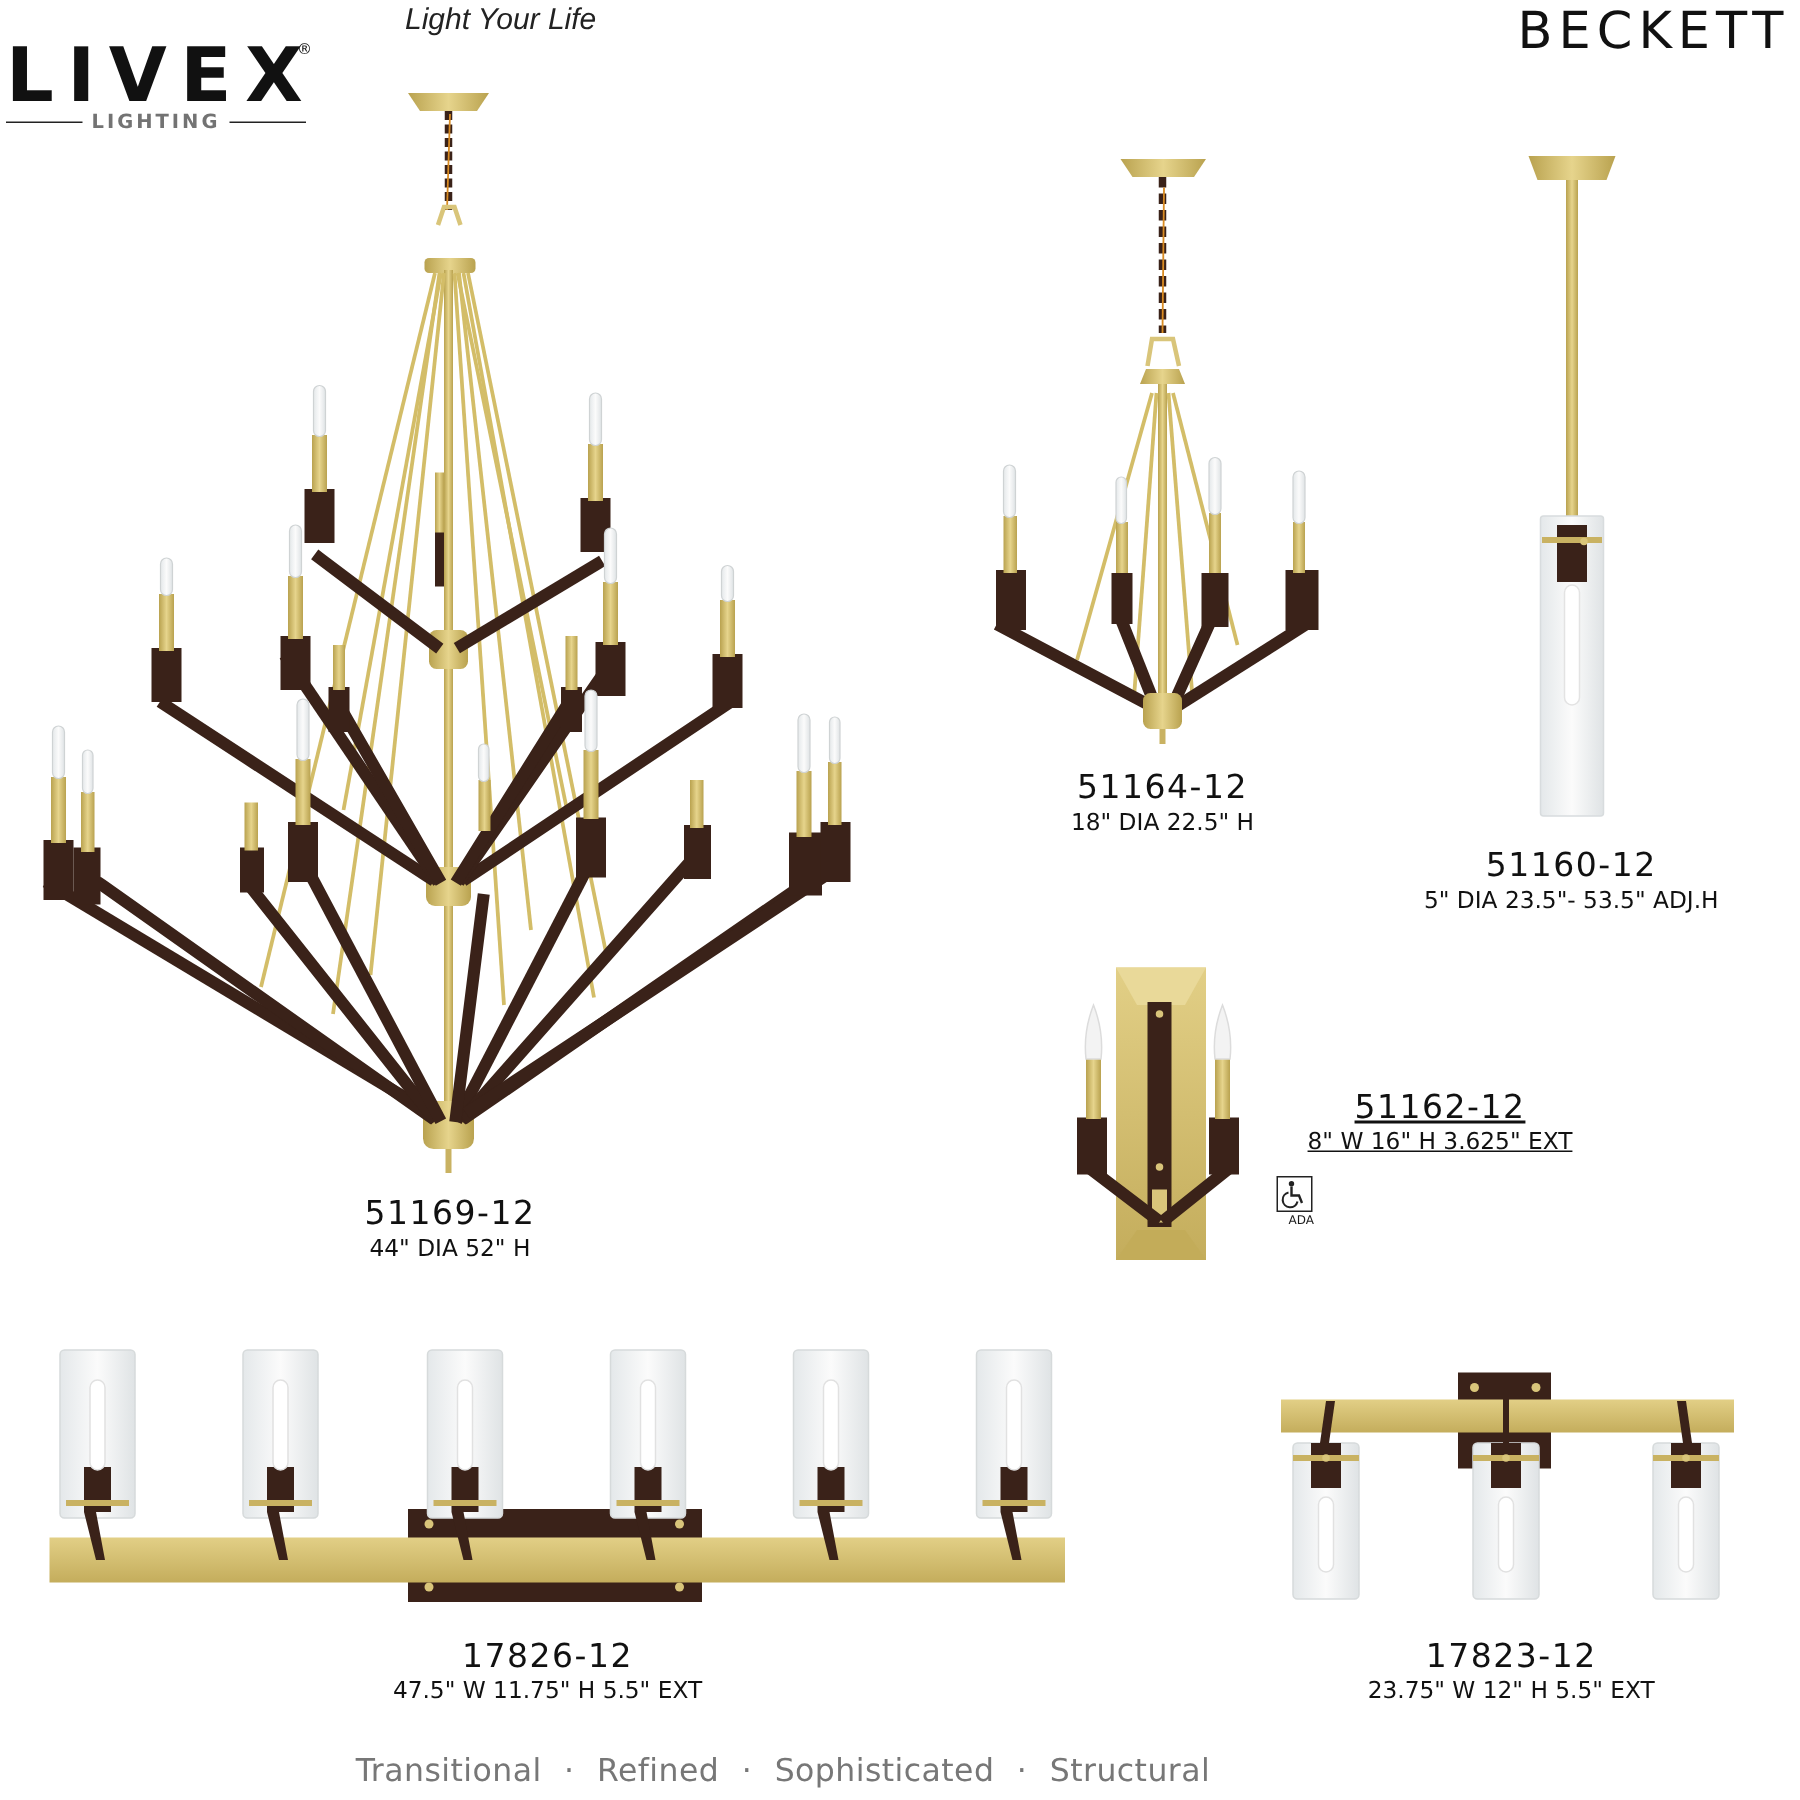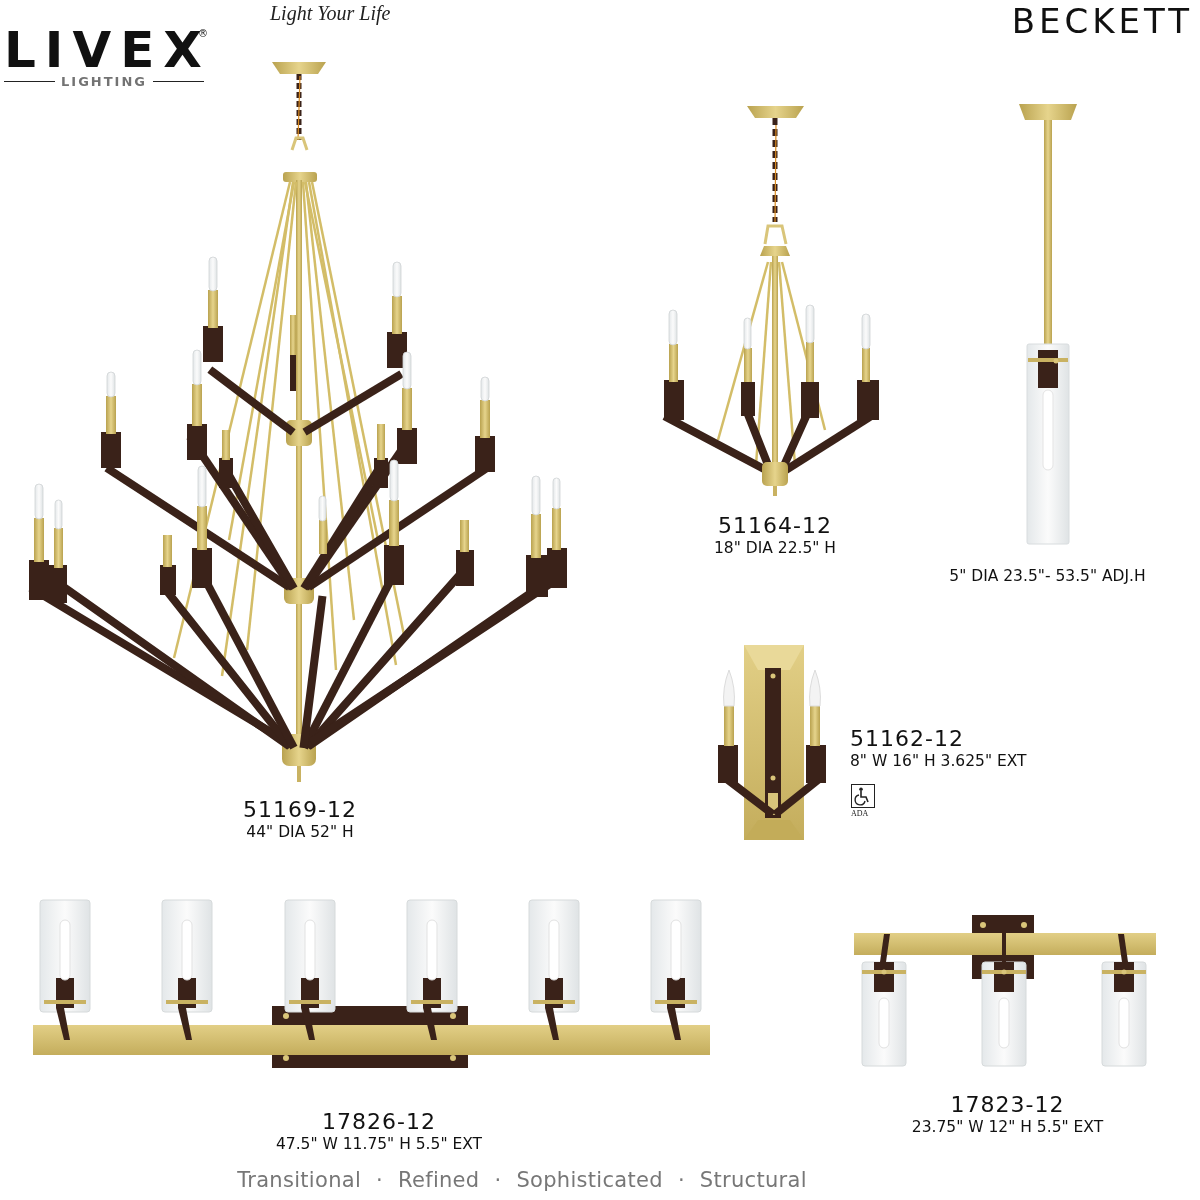--- a/index.html
+++ b/index.html
@@ -6,36 +6,36 @@
     body { width: 1200px; height: 1200px; position: relative; overflow: hidden; font-family: "DejaVu Sans", sans-serif; color: #1a1a1a; }
     .abs { position: absolute; }
 
     
     .logo { left: 4px; top: 0; width: 205px; height: 66px; margin-top: 26px; }
     .logo-word { position: absolute; left: 0; top: -4px; font-family: "DejaVu Sans", sans-serif; font-weight: bold; font-size: 50px; letter-spacing: 9px; color: #111; line-height: 56px; }
     .logo-reg { position: absolute; left: 194px; top: 2px; font-size: 10px; color: #111; }
     .logo-sub-row { position: absolute; left: 0; top: 47px; width: 200px; height: 16px; display: flex; align-items: center; }
     .logo-line { flex: 1; height: 1px; background: #222; }
     .logo-sub { font-size: 13px; letter-spacing: 2px; color: #737373; padding: 0 6px; font-weight: bold; }
-    .tagline { left: 270px; top: 2px; font-family: Liberation Serif, serif; font-style: italic; font-size: 20px; color: #222; }
+    .tagline { left: 270px; top: 2px; font-family: Liberation Sans, sans-serif; font-style: italic; font-size: 20px; color: #222; }
 
     
     .collection { right: 7px; top: 0; }
     .collection-name { font-family: "DejaVu Sans", sans-serif; font-size: 34px; letter-spacing: 4px; color: #111; line-height: 42px; font-weight: normal; }
     .collection-line { font-size: 13.5px; color: #333; line-height: 22px; }
 
     
     .label { text-align: center; color: #111; }
     .sku { font-size: 22px; letter-spacing: 1px; line-height: 24px; }
     .dims { font-size: 15.5px; line-height: 20px; }
-    .label-left { text-align: left; }
+    .label-left { text-align: center; text-decoration: underline; }
 
     .ada { left: 851px; top: 784px; width: 26px; height: 34px; }
     .ada-box { width: 22px; height: 22px; border: 1.5px solid #222; display: flex; align-items: center; justify-content: center; }
-    .ada-text { font-size: 8px; text-align: left; width: 25px; margin-top: 1px; font-family: Liberation Serif, serif; }
+    .ada-text { font-size: 8px; text-align: right; width: 25px; margin-top: 1px; }
 
     .footer-tag { left: 0; width: 988px; top: 1168px; text-align: center; font-size: 21px; color: #777; letter-spacing: 0.3px; margin-left: 28px; }
     .footer-tag span { margin: 0 4px; }
     .footer-sep { color: #777; }
 
     svg { position: absolute; overflow: visible; }
   </style>
 </head>
 <body>
 
@@ -234,20 +234,21 @@
   <path d="M1019 104 L1077 104 L1071 120 L1025 120 Z" fill="url(#brass)"></path>
   <rect x="1044" y="120" width="8" height="228" fill="url(#brass)"></rect>
   <rect x="1027" y="344" width="42" height="200" fill="url(#glass)" stroke="#d8dcde" stroke-width="1" rx="2"></rect>
   <rect x="1038" y="350" width="20" height="38" fill="#3a2219"></rect>
   <rect x="1028" y="358" width="40" height="4" fill="#c9b262"></rect>
   <circle cx="1056" cy="361" r="2.5" fill="#d9c57a"></circle>
   <rect x="1043" y="390" width="10" height="80" rx="5" fill="#ffffff" stroke="#e3e3e3" stroke-width="1"></rect>
 </svg>
 
 <div class="abs label" style="left:925px;top:566px;width:245px;">
+  <div class="sku">51160-12</div>
   <div class="dims">5" DIA  23.5"- 53.5" ADJ.H</div>
 </div>
 
 <svg style="left:0;top:0;" width="1200" height="850">
   <rect x="744" y="645" width="60" height="195" fill="url(#brassH)"></rect>
   <path d="M744 645 L804 645 L790 670 L758 670 Z" fill="#e9d999"></path>
   <path d="M744 840 L804 840 L790 820 L758 820 Z" fill="#c3ac59"></path>
   <rect x="765" y="668" width="16" height="150" fill="#3a2219"></rect>
   <circle cx="773" cy="676" r="2.5" fill="#d9c57a"></circle>
   <circle cx="773" cy="778" r="2.5" fill="#d9c57a"></circle>
@@ -328,21 +329,21 @@
     <g transform="translate(651,900)">
       <rect width="50" height="112" rx="3" fill="url(#glass)" stroke="#d6dadb"></rect>
       <rect x="16" y="78" width="18" height="30" fill="#3a2219"></rect>
         <rect x="4" y="100" width="42" height="4" fill="#c9b262"></rect>
       <polygon points="16,108 24,108 30,140 24,140" fill="#3a2219"></polygon>
       <rect x="20" y="20" width="10" height="60" rx="5" fill="#fff" stroke="#e1e1e1"></rect>
     </g>
   </g>
 </svg>
 
-<div class="abs label" style="left:214px;top:1093px;width:330px;margin-top:17px;">
+<div class="abs label" style="left:200px;top:1093px;width:330px;">
   <div class="sku">17826-12</div>
   <div class="dims">47.5" W  11.75" H  5.5" EXT</div>
 </div>
 
 <svg style="left:0;top:0;" width="1200" height="1080">
   <rect x="972" y="915" width="62" height="64" fill="#3a2219"></rect>
   <circle cx="983" cy="925" r="3" fill="#d9c57a"></circle>
     <circle cx="1024" cy="925" r="3" fill="#d9c57a"></circle>
   <rect x="854" y="933" width="302" height="22" fill="url(#brassH)"></rect>
   <g>

